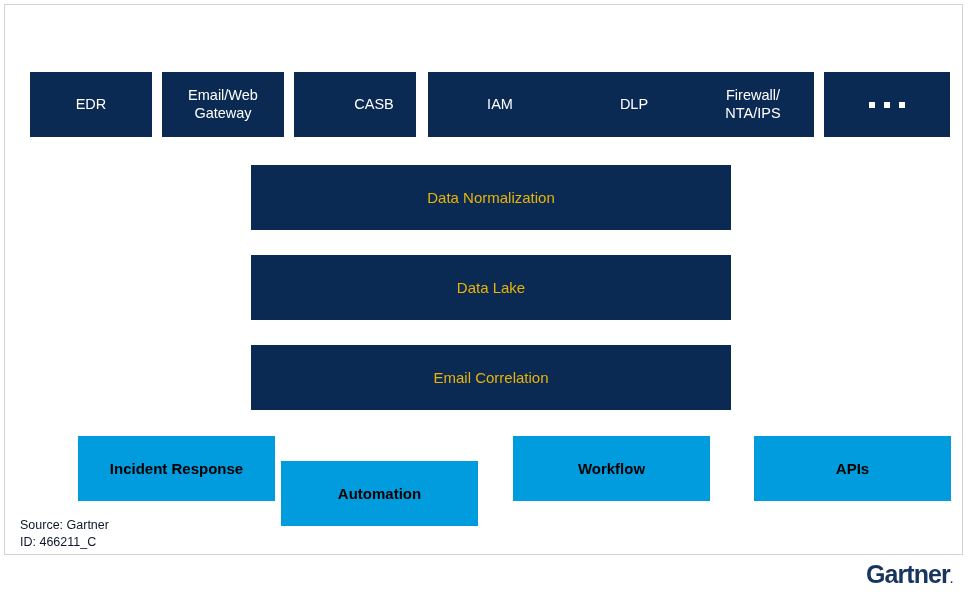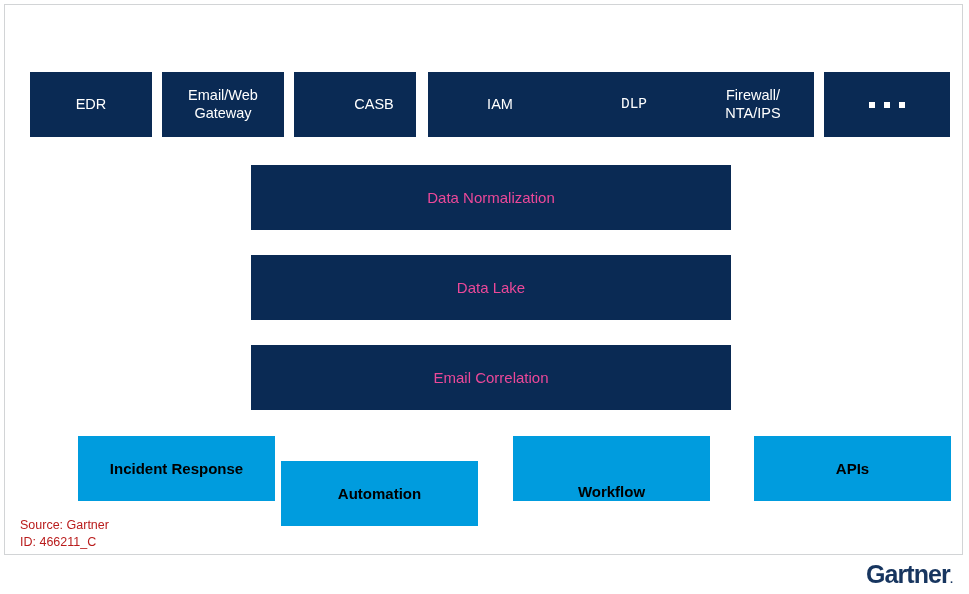--- a/index.html
+++ b/index.html
@@ -50,21 +50,21 @@
     line-height: 1.18;
   }
   .node-dark {
     background: #0a2a54;
     color: #ffffff;
     font-size: 14.5px;
     font-weight: normal;
   }
   .node-wide {
     background: #0a2a54;
-    color: #ec4899;
+    color: #eab308;
     font-size: 15px;
     font-weight: normal;
   }
   .node-cyan {
     background: #009cde;
     color: #000000;
     font-size: 15px;
     font-weight: bold;
   }
   .node-label {
@@ -96,21 +96,21 @@
 
   
   #row-capabilities .node { top: 431px; height: 65px; }
 
   
   #source-note {
     position: absolute;
     left: 15px;
     top: 512px;
     font-size: 12.5px;
-    color: #b91c1c;
+    color: #0f172a;
     line-height: 1.35;
   }
   #source-note div { white-space: nowrap; }
 
   
   #gartner-logo {
     position: absolute;
     right: 16px;
     top: 560px;
     font-size: 25px;
@@ -143,21 +143,21 @@
     </div>
 
     <div class="node node-dark" style="left:289px;width:122px;padding-left:38px;">
       <span class="node-label">CASB</span>
     </div>
 
     <div class="node node-dark" style="left:423px;width:144px;">
       <span class="node-label">IAM</span>
     </div>
 
-    <div class="node node-dark" style="left:555px;width:148px;font-family:Liberation Mono, monospace;">
+    <div class="node node-dark" style="left:555px;width:148px;">
       <span class="node-label">DLP</span>
     </div>
 
     <div class="node node-dark" style="left:687px;width:122px;">
       <span class="node-label">Firewall/
 NTA/IPS</span>
     </div>
 
     <div class="node node-dark" style="left:819px;width:126px;">
       <span class="dots-wrap">
@@ -188,21 +188,21 @@
   <div id="row-capabilities">
 
     <div class="node node-cyan" style="left:25px;width:197px;margin-left:48px;">
       <span class="node-label">Incident Response</span>
     </div>
 
     <div class="node node-cyan" style="left:276px;width:197px;margin-top:25px;">
       <span class="node-label">Automation</span>
     </div>
 
-    <div class="node node-cyan" style="left:508px;width:197px;align-items:flex-end;">
+    <div class="node node-cyan" style="left:508px;width:197px;">
       <span class="node-label">Workflow</span>
     </div>
 
     <div class="node node-cyan" style="left:749px;width:197px;">
       <span class="node-label">APIs</span>
     </div>
 
   </div>
 
   <div id="source-note">

